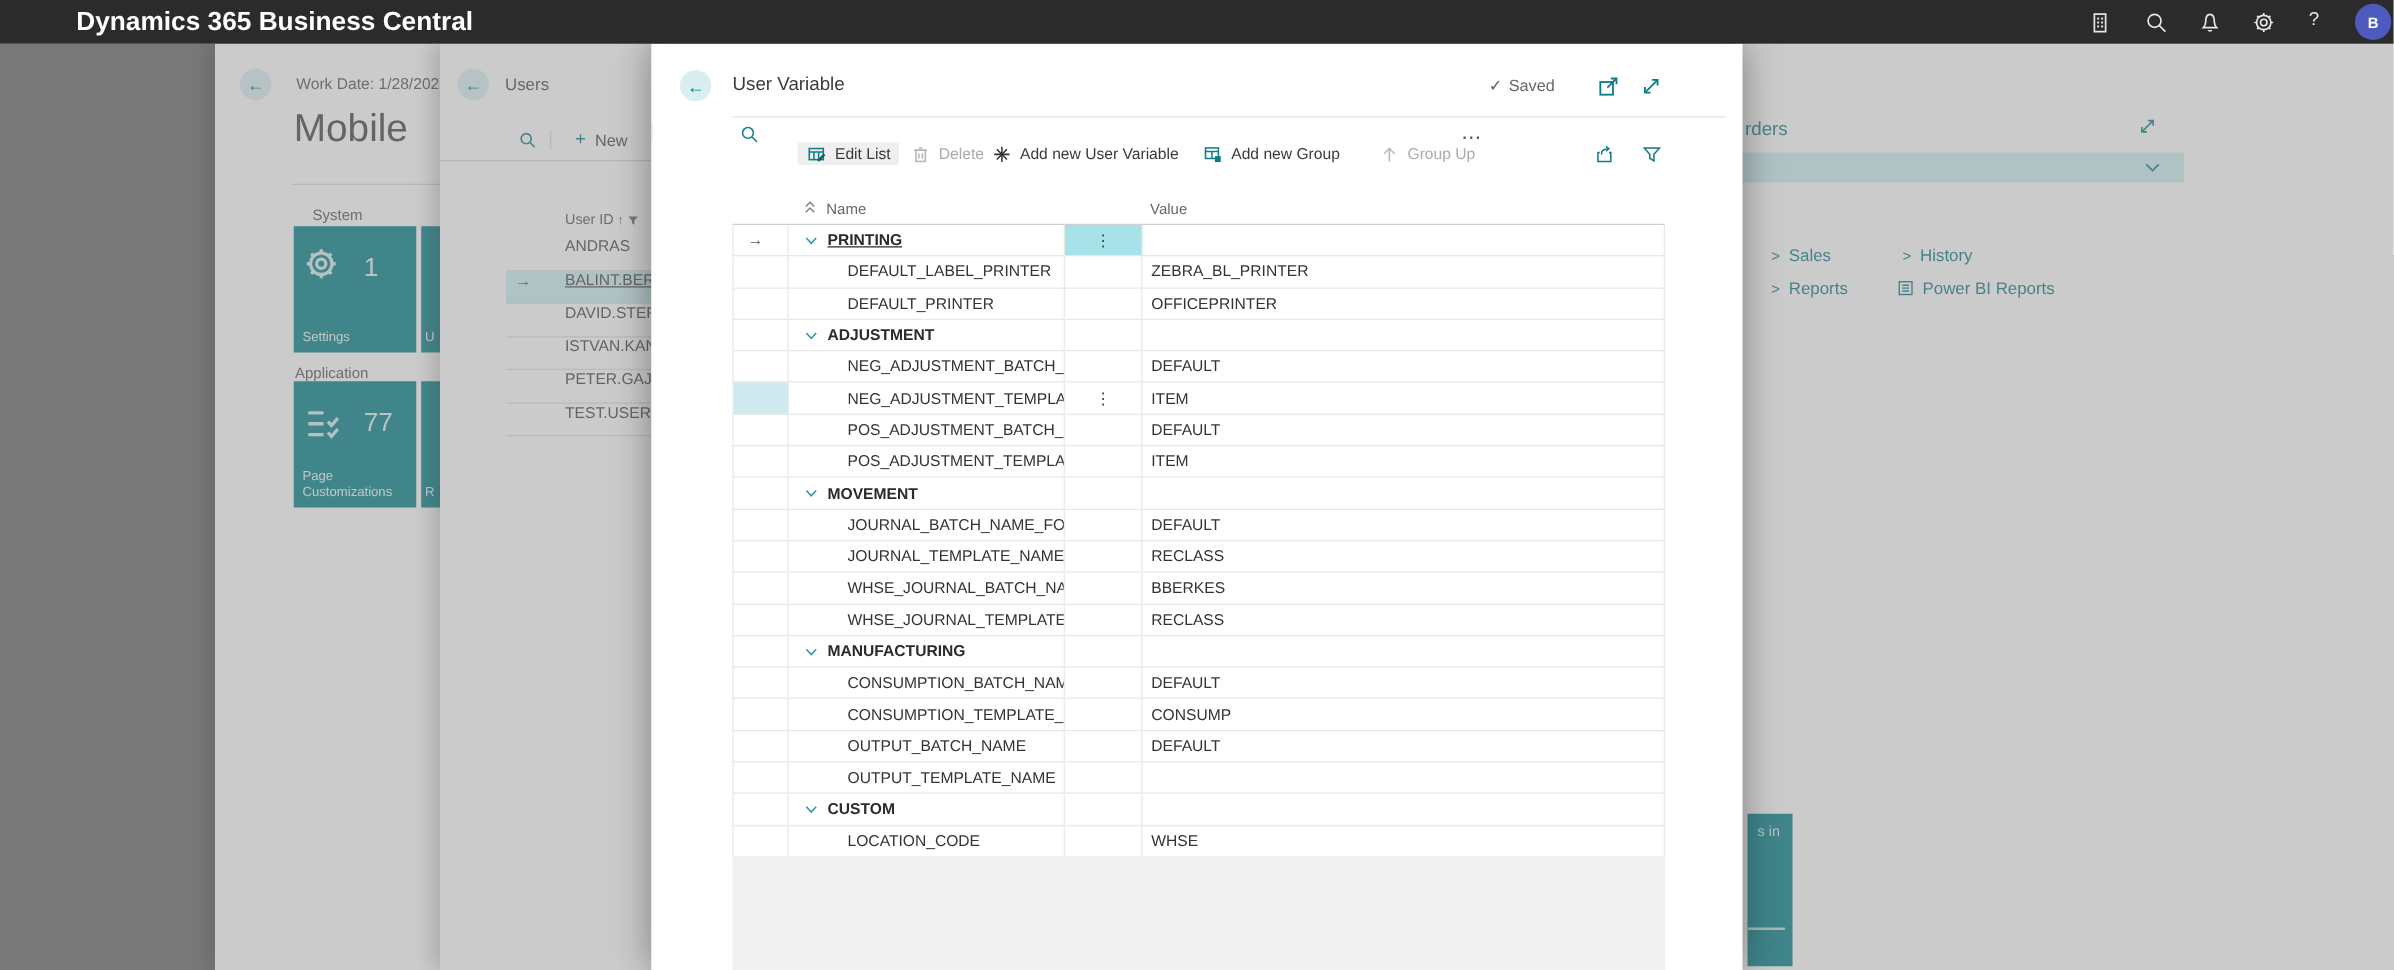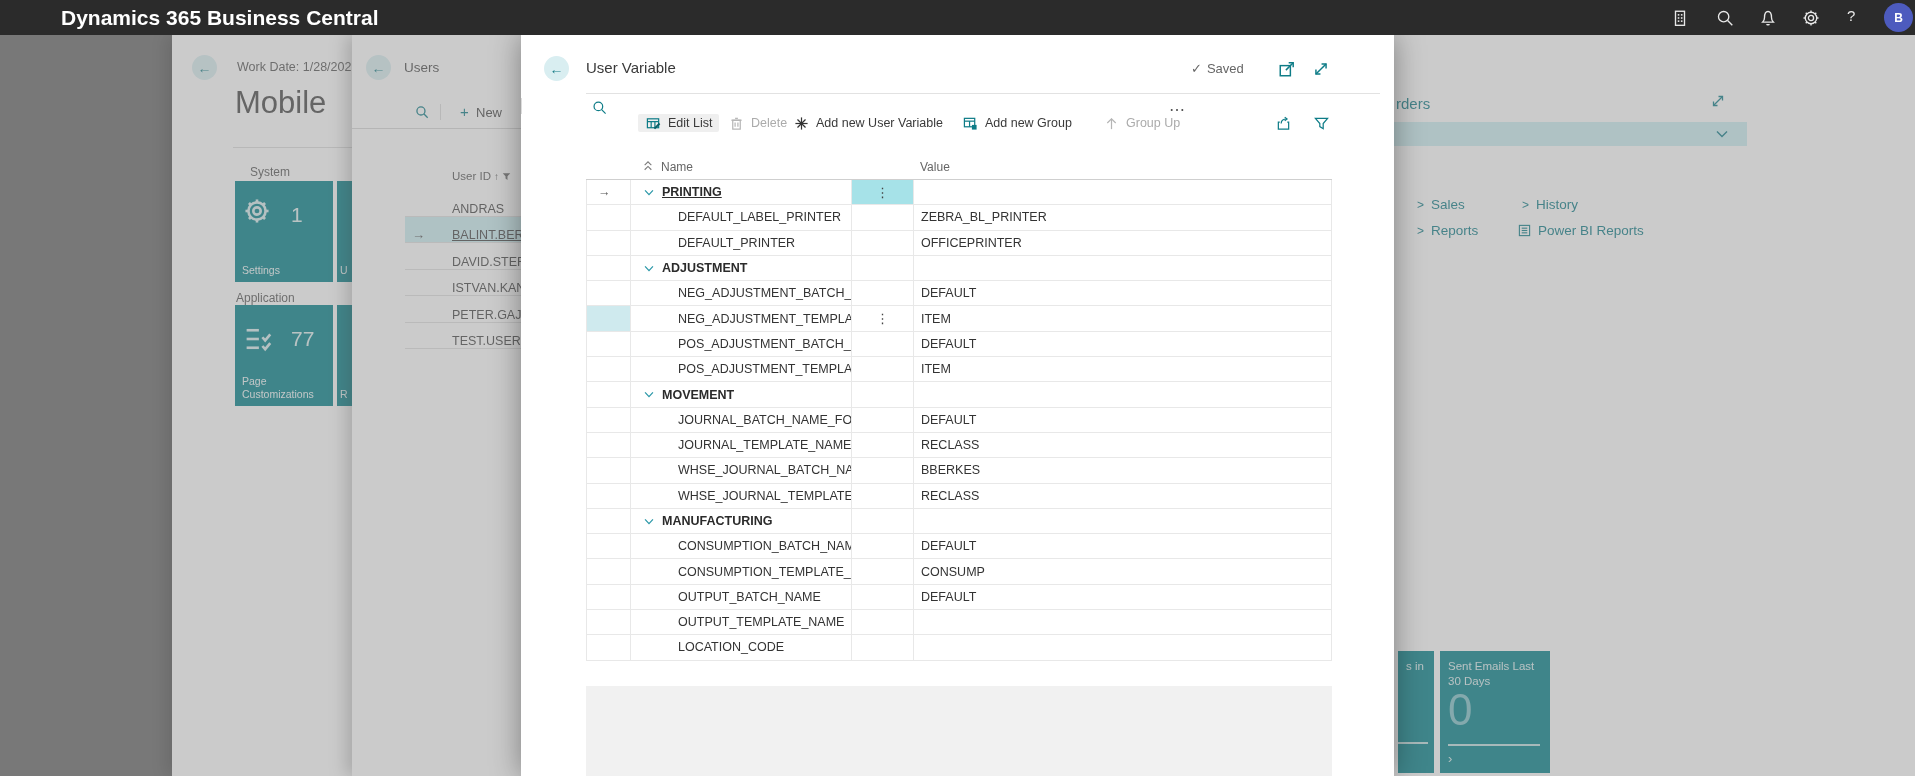--- a/index.html
+++ b/index.html
@@ -42,21 +42,21 @@
   .tile svg { position:absolute; stroke:#d8edee; fill:none; stroke-width:1.5; }
 
   
   .u-title { left:52px; top:25px; font-size:13.5px; color:#4a4a4a; }
   .u-divider { left:88px; top:69px; width:1px; height:16px; background:#dcdcdc; }
   .u-plus { left:108px; top:68px; font-size:15px; color:#0e7c87; }
   .u-new { left:124px; top:70px; font-size:13px; color:#444; }
   .u-rule { left:0; top:93px; width:169px; height:1px; background:#d8d8d8; }
   .u-colhead { left:100px; top:135px; font-size:11.5px; color:#555; display:flex; align-items:center; gap:3px; }
   .u-rows { left:53px; top:155px; width:116px; }
-  .urow { position:relative; height:26.5px; border-bottom:1px solid #e0e0e0; display:flex; align-items:flex-end;
+  .urow { position:relative; height:26.5px; border-bottom:1px solid #e0e0e0; display:flex; align-items:flex-start;
     padding-left:47px; font-size:12.5px; color:#444; white-space:nowrap; }
   .urow.selected { background:#cdeef3; }
   .urow.selected .uname { text-decoration:underline; }
   .urow .uarrow { position:absolute; left:7px; color:#555; font-size:13px; }
 
   
   .r-heading { left:2px; top:60px; font-size:15px; }
   .r-band { left:0; top:87px; width:353px; height:24px; background:#cdeef3; }
   .r-link { font-size:13.5px; color:#0e7c87; display:flex; align-items:center; gap:7px; white-space:nowrap; }
   .r-link .chev { font-size:12px; }
@@ -278,26 +278,20 @@
           <line x1="4" y1="4.5" x2="10" y2="4.5"></line>
           <line x1="4" y1="7" x2="10" y2="7"></line>
           <line x1="4" y1="9.5" x2="10" y2="9.5"></line>
         </svg>
       <span>Power BI Reports</span>
     </div>
     <div class="abs rtile" style="left:4px; width:36px">
       <span class="rt-label">s in</span>
       <span class="rt-line" style="left:0; top:91px; width:30px"></span>
     </div>
-    <div class="abs rtile" style="left:46px; width:110px">
-      <span class="rt-label">Sent Emails Last 30 Days</span>
-      <span class="rt-value">0</span>
-      <span class="rt-line" style="left:8px; top:93px; width:92px"></span>
-      <span class="rt-more">›</span>
-    </div>
   </div>
 
   <div class="abs dim"></div>
 
   <div class="abs modal">
     <div class="abs backcircle" style="left:23px; top:21px">←</div>
     <div class="abs m-title">User Variable</div>
     <div class="abs m-saved">
       <span>✓</span>
       <span>Saved</span>
@@ -557,22 +551,34 @@
           <div class="trow">
             <div class="c sel"></div>
             <div class="c name">
               <span class="iname">OUTPUT_TEMPLATE_NAME</span>
             </div>
             <div class="c menu"></div>
           </div>
           <div class="trow">
             <div class="c sel"></div>
             <div class="c name">
+              <svg class="gchev" viewBox="0 0 11 8">
+                <polyline points="1,1.5 5.5,6.5 10,1.5"></polyline>
+              </svg>
+              <span class="gname">CUSTOM</span>
+            </div>
+            <div class="c menu"></div>
+            <div class="c val"></div>
+          </div>
+          <div class="trow">
+            <div class="c sel"></div>
+            <div class="c name">
               <span class="iname">LOCATION_CODE</span>
             </div>
             <div class="c menu"></div>
+            <div class="c val">WHSE</div>
           </div>
         </div>
     </div>
     <div class="abs below-table"></div>
   </div>
 
 </div>
 
 </body></html>

